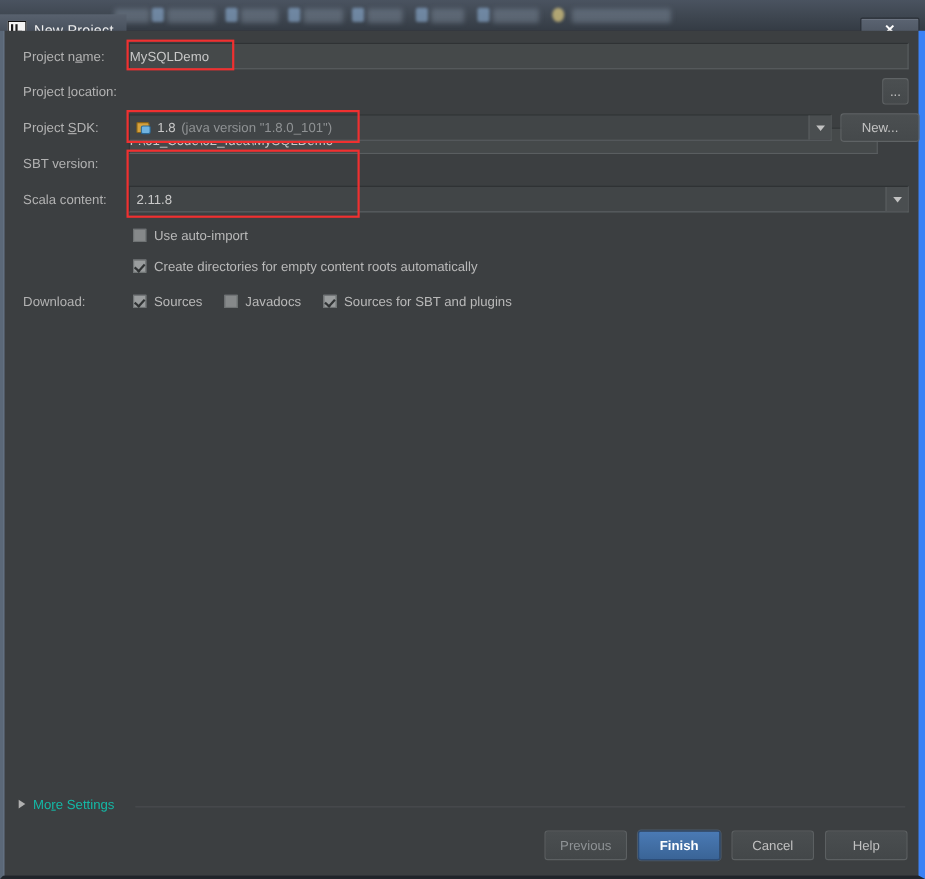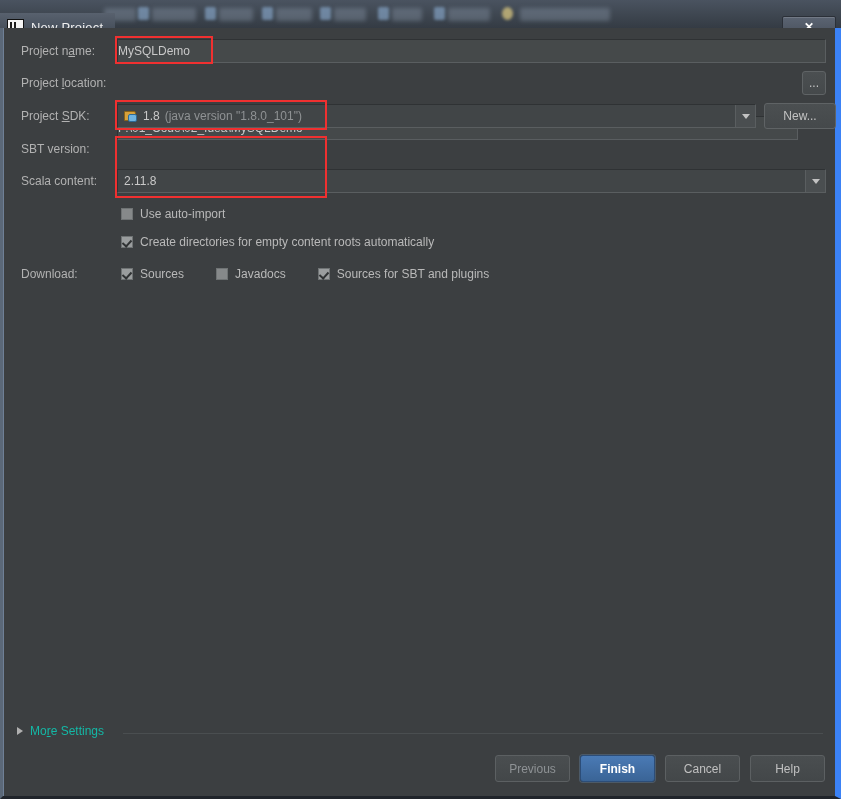--- a/index.html
+++ b/index.html
@@ -271,21 +271,21 @@
     width: 4px; height: 7px;
     border: solid #303334;
     border-width: 0 2px 2px 0;
     transform: rotate(42deg);
   }
   .cb.unchecked { background: #86898a; }
   .cbtext {
     font-size: 12px;
     color: #b9b9b9;
   }
-  .cbgroup { display: flex; align-items: center; gap: 16px; }
+  .cbgroup { display: flex; align-items: center; gap: 4px; }
   .cbgroup .cbitem { display: flex; align-items: center; margin-right: 16px; }
 
   
   .redbox {
     position: absolute;
     box-sizing: border-box;
     border: 2px solid #f03030;
     pointer-events: none;
   }
 

